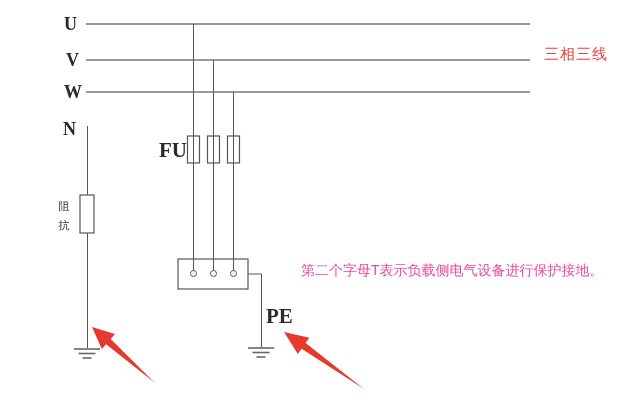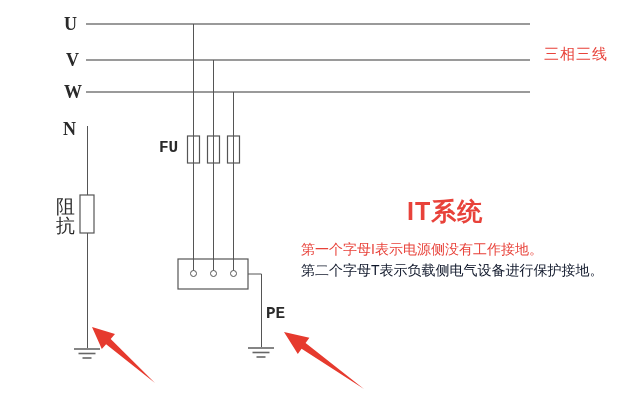--- a/index.html
+++ b/index.html
@@ -13,27 +13,28 @@
   #schematic-svg{position:absolute;left:0;top:0;}
   .lbl{
     position:absolute;
     color:#2a2a2a;
     font-family:"Liberation Serif", serif;
     font-weight:bold;
     font-size:18px;
     line-height:1;
     white-space:nowrap;
   }
-  .lbl-fu,.lbl-pe{font-size:16px;font-family:Liberation Mono, monospace;}
+  .lbl-fu,.lbl-pe{font-size:21px;}
   .lbl-zukang{
-    font-size:19px;
+    font-size:11px;
     font-weight:normal;
     width:16px;
     line-height:19px;
     white-space:normal;
+    text-align:center;
   }
   .red-note{
     position:absolute;
     font-family:"Liberation Sans", sans-serif;
     white-space:nowrap;
     line-height:1.15;
     text-align:center;
   }
   .note-threephase{font-size:15px;letter-spacing:1px;}
   .note-title{font-size:25px;font-weight:bold;letter-spacing:1px;}
@@ -95,17 +96,15 @@
 
   <span class="lbl" style="left:64px;top:15px;">U</span>
   <span class="lbl" style="left:66px;top:51px;">V</span>
   <span class="lbl" style="left:64px;top:83px;">W</span>
   <span class="lbl" style="left:63px;top:120px;">N</span>
   <span class="lbl lbl-fu" style="left:159px;top:140px;">FU</span>
   <span class="lbl lbl-zukang" style="left:56px;top:197px;">阻抗</span>
   <span class="lbl lbl-pe" style="left:266px;top:306px;">PE</span>
 
   <span class="red-note note-threephase" style="left:544px;top:45px;color:#e8423a;">三相三线</span>
-  <span class="red-note note-title" style="left:407px;top:197px;color:#e8423a;">IT系统</span>
-  <span class="red-note note-body" style="left:301px;top:241px;color:#e8423a;">第一个字母I表示电源侧没有工作接地。</span>
-  <span class="red-note note-body" style="left:301px;top:262px;color:#0f172a;">第二个字母T表示负载侧电气设备进行保护接地。</span>
+  <span class="red-note note-body" style="left:301px;top:262px;color:#ec4899;">第二个字母T表示负载侧电气设备进行保护接地。</span>
 
 </div>
 
 </body></html>

